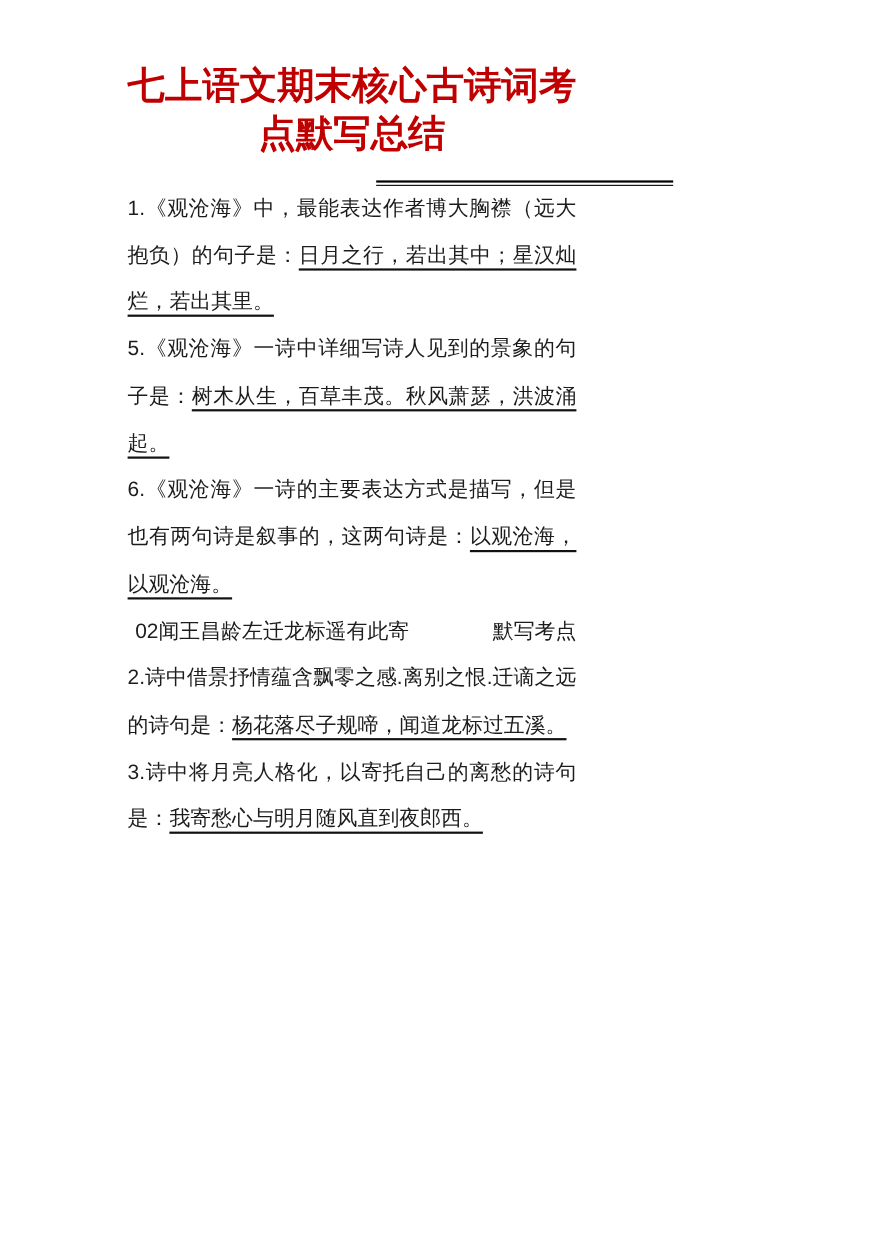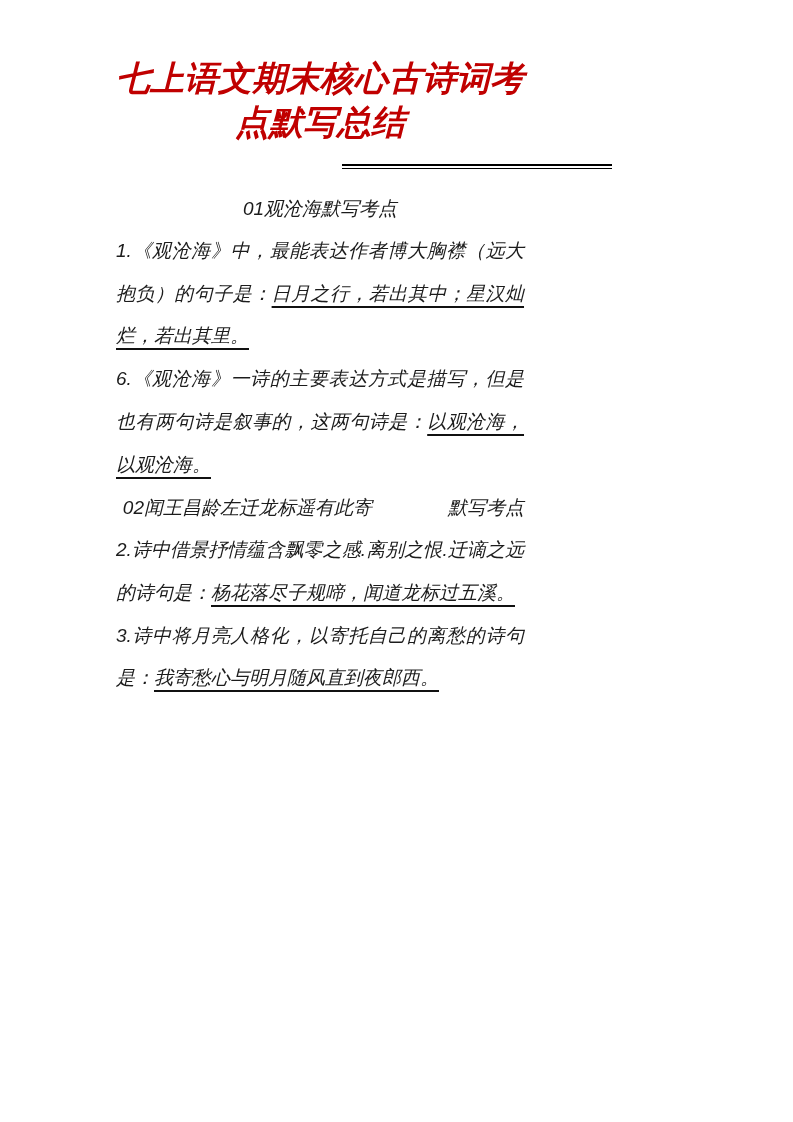--- a/index.html
+++ b/index.html
@@ -6,21 +6,20 @@
   body{
     width:793px;height:1122px;overflow:hidden;
     font-family:"Liberation Sans","DejaVu Sans",sans-serif;
     color:#1c1c1c;
   }
   .page{
     box-sizing:border-box;
     width:638px;height:1122px;
     padding:56px 114px 0 116px;
     background:#ffffff;
-    font-style:italic;
   }
   .doc-title{
     margin:0;
     font-size:34px;
     line-height:44px;
     font-weight:bold;
     text-align:center;
     letter-spacing:0px;
   }
   .title-rule{
@@ -57,24 +56,24 @@
 </style>
 </head>
 <body>
 
 <div class="page">
 
   <h1 class="doc-title" style="color: rgb(192, 0, 0);">七上语文期末核心古诗词考点默写总结</h1>
 
   <div class="title-rule"></div>
 
-  <div class="heading center">01观沧海默写考点</div>
 
   <div class="paras">
       <p class="para"><span class="">1.《观沧海》中，最能表达作者博大胸襟（远大抱负）的句子是：</span><span class="u">日月之行，若出其中；星汉灿烂，若出其里。</span></p>
+      <p class="para"><span class="">5.《观沧海》一诗中详细写诗人见到的景象的句子是：</span><span class="u">树木从生，百草丰茂。秋风萧瑟，洪波涌起。</span></p>
       <p class="para"><span class="">6.《观沧海》一诗的主要表达方式是描写，但是也有两句诗是叙事的，这两句诗是：</span><span class="u">以观沧海，以观沧海。</span></p>
     </div>
 
   <div class="heading left">
     <span>02闻王昌龄左迁龙标遥有此寄</span><span class="hgap"></span><span>默写考点</span>
   </div>
 
   <div class="paras">
       <p class="para"><span class="">2.诗中借景抒情蕴含飘零之感.离别之恨.迁谪之远的诗句是：</span><span class="u">杨花落尽子规啼，闻道龙标过五溪。</span></p>
       <p class="para"><span class="">3.诗中将月亮人格化，以寄托自己的离愁的诗句是：</span><span class="u">我寄愁心与明月随风直到夜郎西。</span></p>

